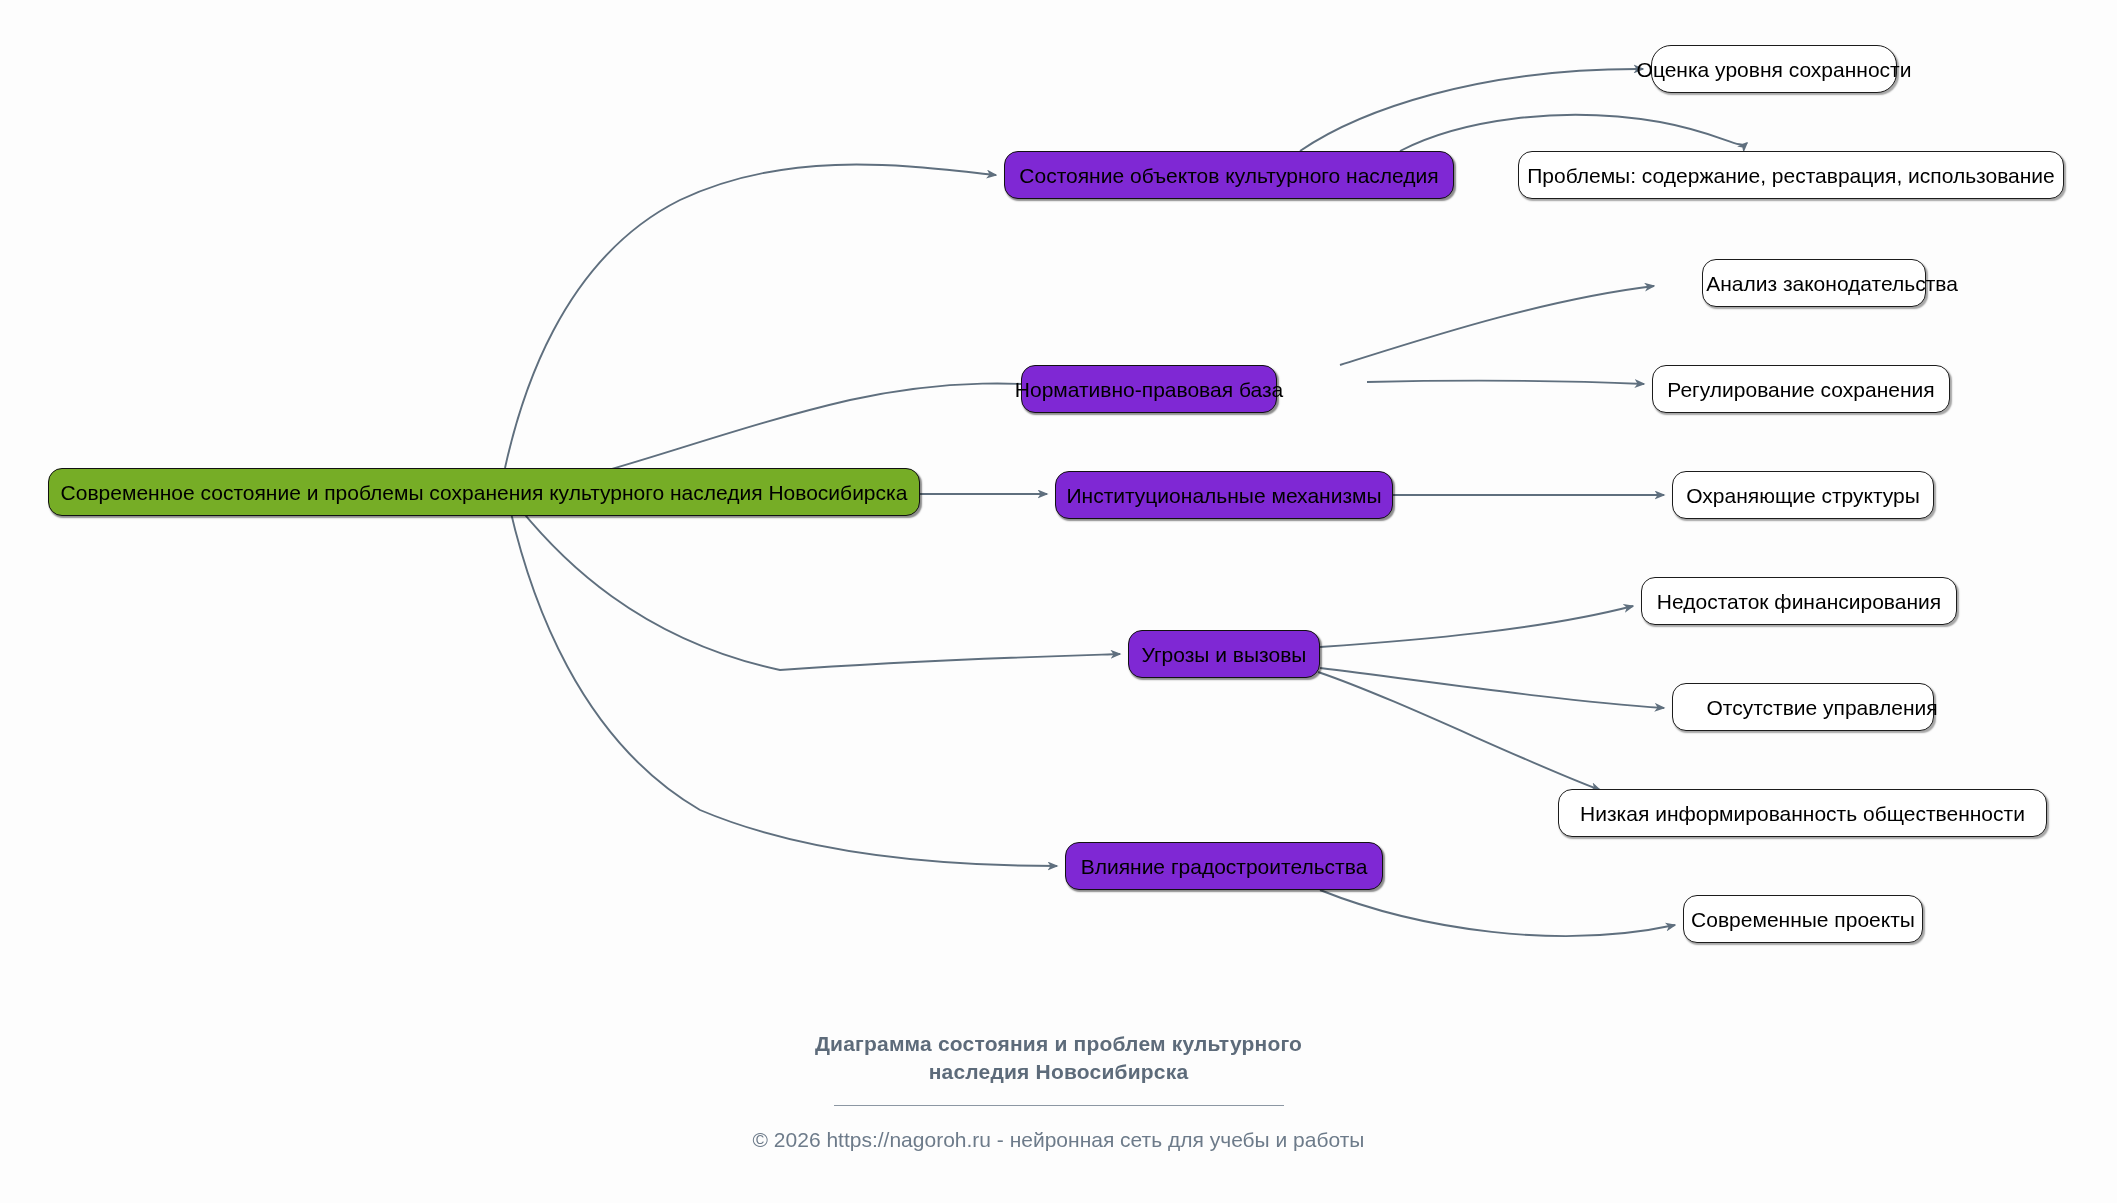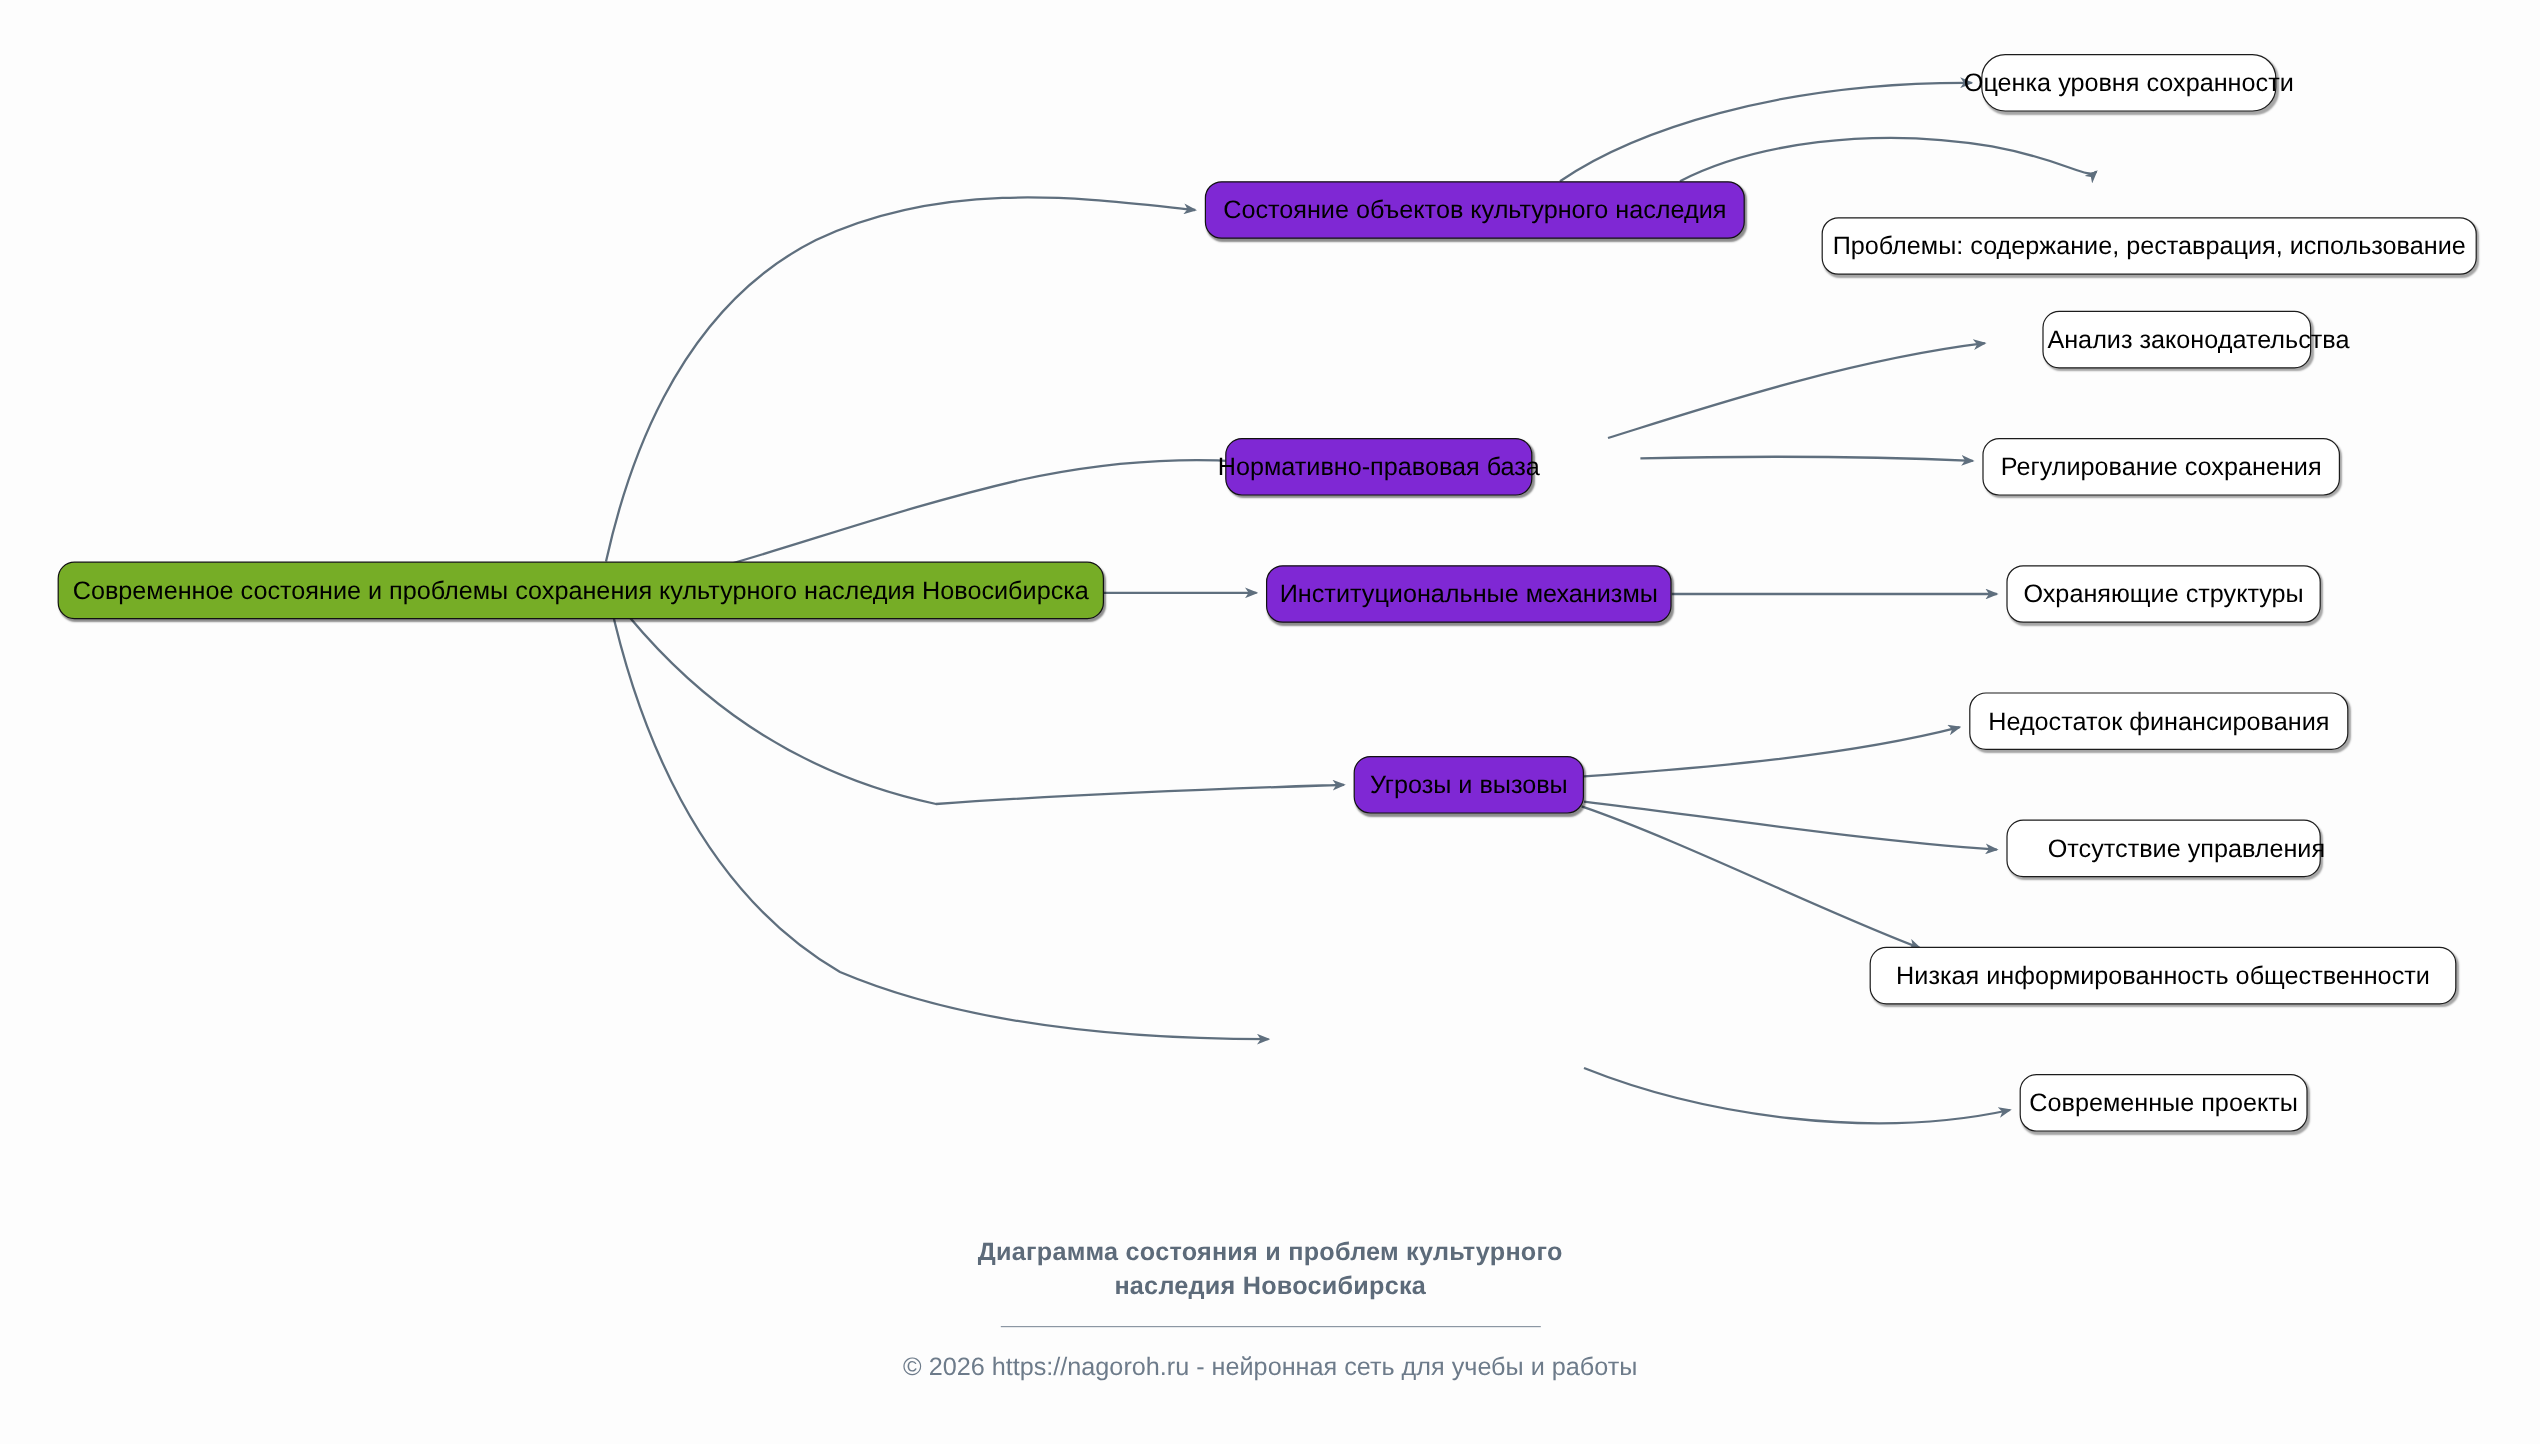--- a/index.html
+++ b/index.html
@@ -123,21 +123,21 @@
   <div class="node node-root" style="left:48px; top:468px; width:872px; height:48px;">
     <span class="node-label">Современное состояние и проблемы сохранения культурного наследия Новосибирска</span>
   </div>
 
   <div class="node node-branch" style="left:1004px; top:151px; width:450px; height:48px;align-items:center;">
     <span class="node-label">Состояние объектов культурного наследия</span>
   </div>
   <div class="node node-leaf" style="left:1651px; top:45px; width:246px; height:48px;border-radius:20px;">
     <span class="node-label">Оценка уровня сохранности</span>
   </div>
-  <div class="node node-leaf" style="left:1518px; top:151px; width:546px; height:48px;margin-top:30px;">
+  <div class="node node-leaf" style="left:1518px; top:151px; width:546px; height:48px;">
     <span class="node-label">Проблемы: содержание, реставрация, использование</span>
   </div>
 
   <div class="node node-branch" style="left:1021px; top:365px; width:256px; height:48px;">
     <span class="node-label">Нормативно-правовая база</span>
   </div>
   <div class="node node-leaf" style="left:1702px; top:259px; width:224px; height:48px;padding-left:36px;">
     <span class="node-label">Анализ законодательства</span>
   </div>
   <div class="node node-leaf" style="left:1652px; top:365px; width:298px; height:48px;">
@@ -157,20 +157,23 @@
   <div class="node node-leaf" style="left:1641px; top:577px; width:316px; height:48px;">
     <span class="node-label">Недостаток финансирования</span>
   </div>
   <div class="node node-leaf" style="left:1672px; top:683px; width:262px; height:48px;padding-left:38px;">
     <span class="node-label">Отсутствие управления</span>
   </div>
   <div class="node node-leaf" style="left:1558px; top:789px; width:489px; height:48px;">
     <span class="node-label">Низкая информированность общественности</span>
   </div>
 
+  <div class="node node-branch" style="left:1065px; top:842px; width:318px; height:48px;">
+    <span class="node-label">Влияние градостроительства</span>
+  </div>
   <div class="node node-leaf" style="left:1683px; top:895px; width:240px; height:48px;">
     <span class="node-label">Современные проекты</span>
   </div>
 
   <div id="footer">
     <div class="footer-title">
       <div>Диаграмма состояния и проблем культурного</div>
       <div>наследия Новосибирска</div>
     </div>
     <div class="footer-rule"></div>

